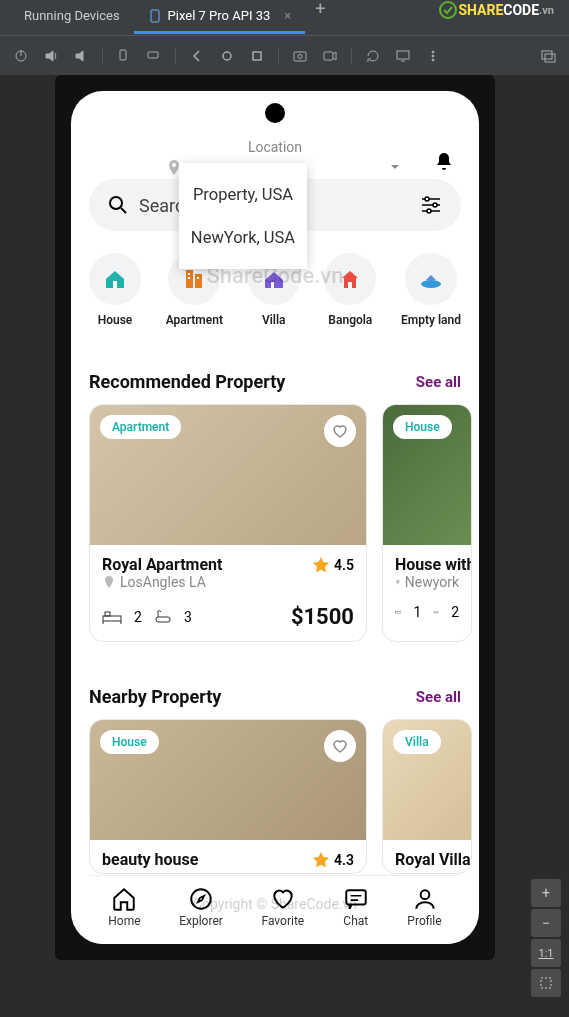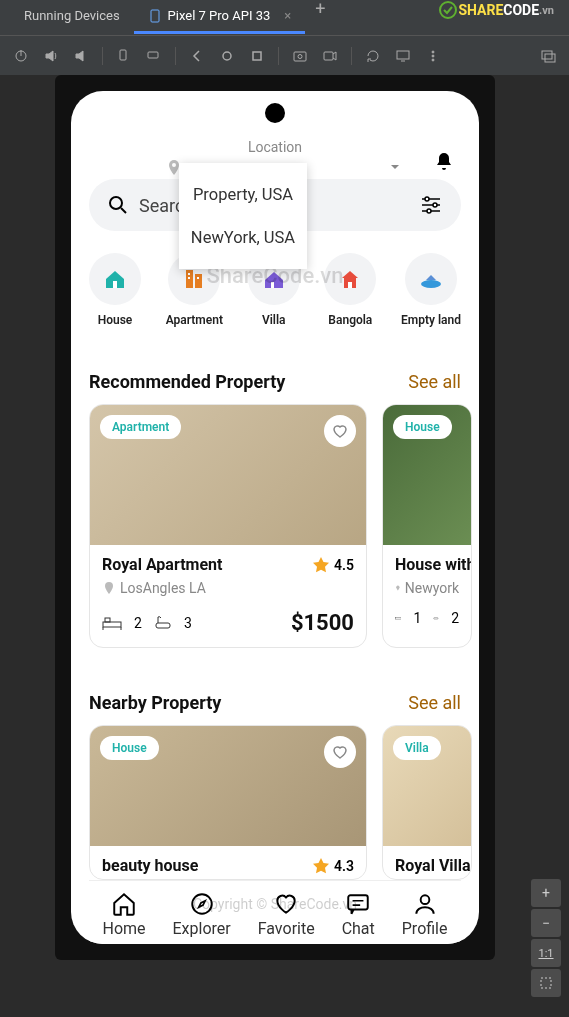--- a/index.html
+++ b/index.html
@@ -223,22 +223,23 @@
       align-items: center;
       margin-top: 44px;
       margin-bottom: 12px;
     }
     .section-title {
       font-size: 18px;
       font-weight: 700;
       color: #111;
     }
     .see-all {
-      color: #a16207;
-      font-size: 18px;
+      color: #701a75;
+      font-size: 15px;
+      font-weight: bold;
     }
     
     .cards-row {
       display: flex;
       gap: 15px;
       overflow: visible;
     }
     .card {
       width: 278px;
       flex-shrink: 0;
@@ -302,21 +303,20 @@
     .rating {
       display: flex;
       align-items: center;
       gap: 4px;
       font-size: 14px;
       font-weight: 600;
     }
     .card-loc {
       color: #888;
       font-size: 14px;
-      margin-top: 6px;
       display: flex;
       align-items: center;
       gap: 4px;
     }
     .card-footer {
       display: flex;
       justify-content: space-between;
       align-items: center;
       margin-top: 14px;
     }
@@ -344,21 +344,21 @@
       display: flex;
       flex-direction: column;
       align-items: center;
       gap: 2px;
     }
     .nav-icon {
       width: 26px;
       height: 26px;
     }
     .nav-label {
-      font-size: 16px;
+      font-size: 12px;
       color: #333;
     }
     .copyright {
       position: absolute;
       bottom: 32px;
       left: 50%;
       transform: translateX(-50%);
       color: rgba(0,0,0,0.2);
       font-size: 14px;
       pointer-events: none;

